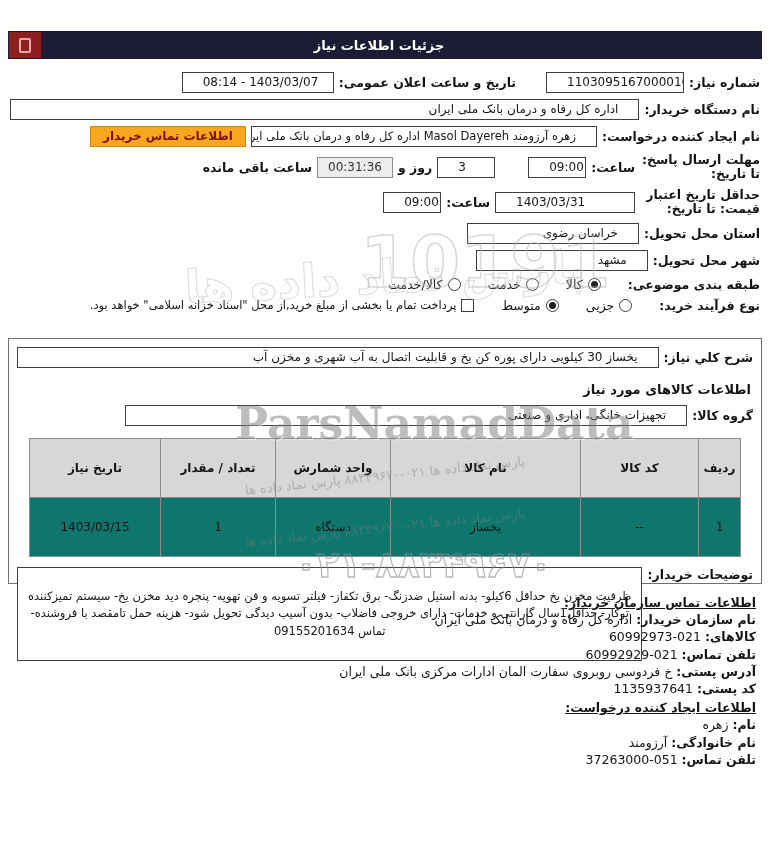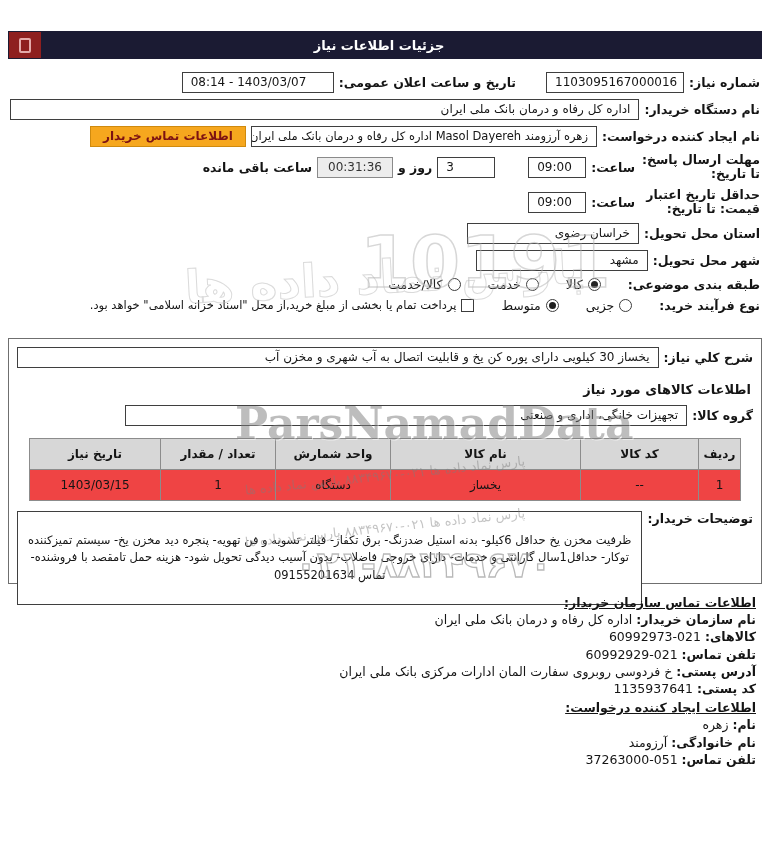--- a/index.html
+++ b/index.html
@@ -26,21 +26,21 @@
   }
   .titlebar-icon .glyph { width: 12px; height: 15px; border: 2px solid #e4a9a9; border-radius: 2px; }
 
   
   .form { position: absolute; top: 72px; right: 10px; left: 10px; z-index: 2; }
   .row { display: flex; align-items: center; margin-bottom: 6px; gap: 5px; }
   .lbl { font-weight: bold; font-size: 12.5px; white-space: nowrap; color: #141414; }
   .lbl.wrap { white-space: normal; line-height: 1.15; }
   .box {
     border: 1px solid #3f3f3f; background: #fff; height: 21px; line-height: 19px;
-    padding: 0 8px; font-size: 12px; overflow: hidden; white-space: nowrap;
+    padding: 0 20px; font-size: 12px; overflow: hidden; white-space: nowrap;
   }
   .grow { flex: 1; }
   .ltr { direction: ltr; text-align: left; unicode-bidi: embed; }
   .spacer20 { display: inline-block; width: 20px; }
   .spacer75 { display: inline-block; width: 75px; }
   .contact-btn {
     background: #f6a71e; border: 1px solid #cf8a0e; color: #7d1212;
     font-weight: bold; font-size: 12px; height: 21px; line-height: 19px;
     padding: 0 12px; white-space: nowrap; cursor: pointer;
   }
@@ -59,24 +59,24 @@
 
   
   .panel {
     position: absolute; top: 338px; right: 8px; left: 8px; height: 246px;
     border: 1px solid #6f6f6f; background: #fff; padding: 8px; z-index: 2;
   }
   .sect-title { font-weight: bold; font-size: 13px; margin: 14px 2px 8px; }
   .group-box { flex: 1; margin-left: 108px; }
   table.goods { width: calc(100% - 24px); margin: 12px 12px 0; border-collapse: collapse; }
   table.goods th, table.goods td {
-    border: 1px solid #8c8c8c; font-size: 12px; padding: 8px 3px; text-align: center;
+    border: 1px solid #8c8c8c; font-size: 12px; padding: 22px 3px; text-align: center;
   }
   table.goods th { background: #d7d7d7; font-weight: bold; }
-  table.goods td { background: #ef4444; }
+  table.goods td { background: #0f766e; }
   .notes-row { margin-top: 10px; align-items: flex-start; }
   .notes-box {
     flex: 1; border: 1px solid #3f3f3f; background: #fff; min-height: 50px;
     font-size: 11.5px; line-height: 1.5; text-align: center; padding: 20px 6px;
   }
 
   
   .contact { position: absolute; top: 592px; right: 14px; left: 14px; z-index: 2; }
   .c-title { font-weight: bold; text-decoration: underline; font-size: 12.5px; margin: 3px 0 2px; }
   .c-line { font-size: 12.5px; margin-bottom: 1px; line-height: 1.3; }
@@ -145,20 +145,21 @@
     <span class="lbl">ساعت:</span>
     <span class="box ltr" style="width:58px">09:00</span>
     <span class="box ltr" style="width:58px;margin-right:28px">3</span>
     <span class="lbl">روز و</span>
     <span class="timer ltr">00:31:36</span>
     <span class="lbl">ساعت باقی مانده</span>
   </div>
 
   <div class="row">
     <span class="lbl wrap" style="width:120px">حداقل تاریخ اعتبار قیمت: تا تاریخ:</span>
+    <span class="box ltr" style="width:140px">1403/03/31</span>
     <span class="lbl">ساعت:</span>
     <span class="box ltr" style="width:58px">09:00</span>
   </div>
 
   <div class="row">
     <span class="lbl">استان محل تحویل:</span>
     <span class="box" style="width:172px">خراسان رضوی</span>
   </div>
 
   <div class="row">

